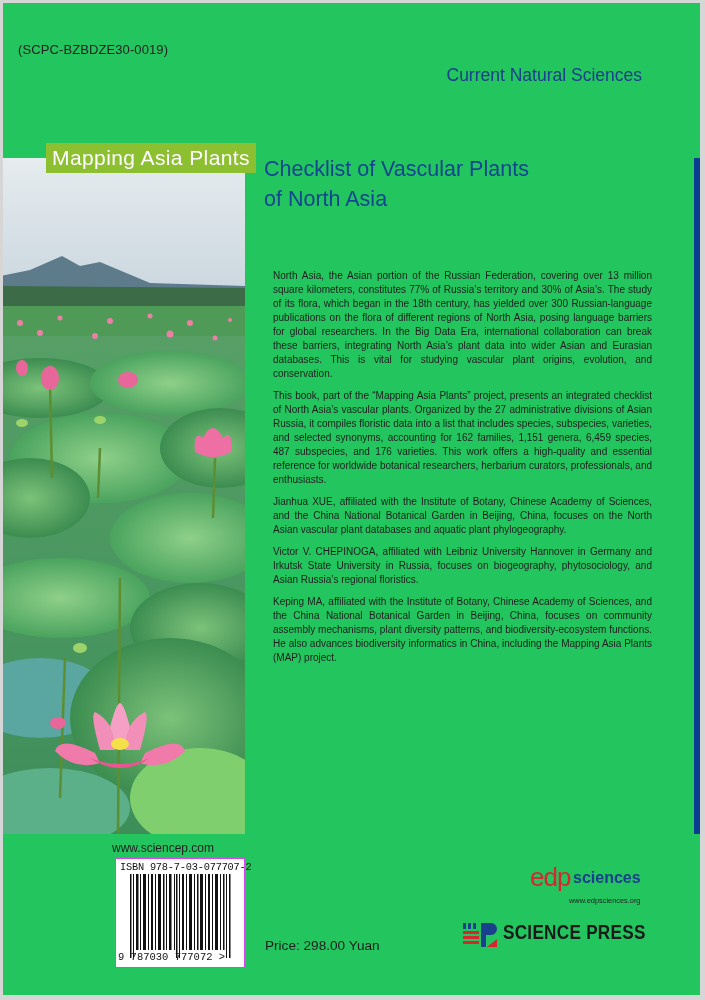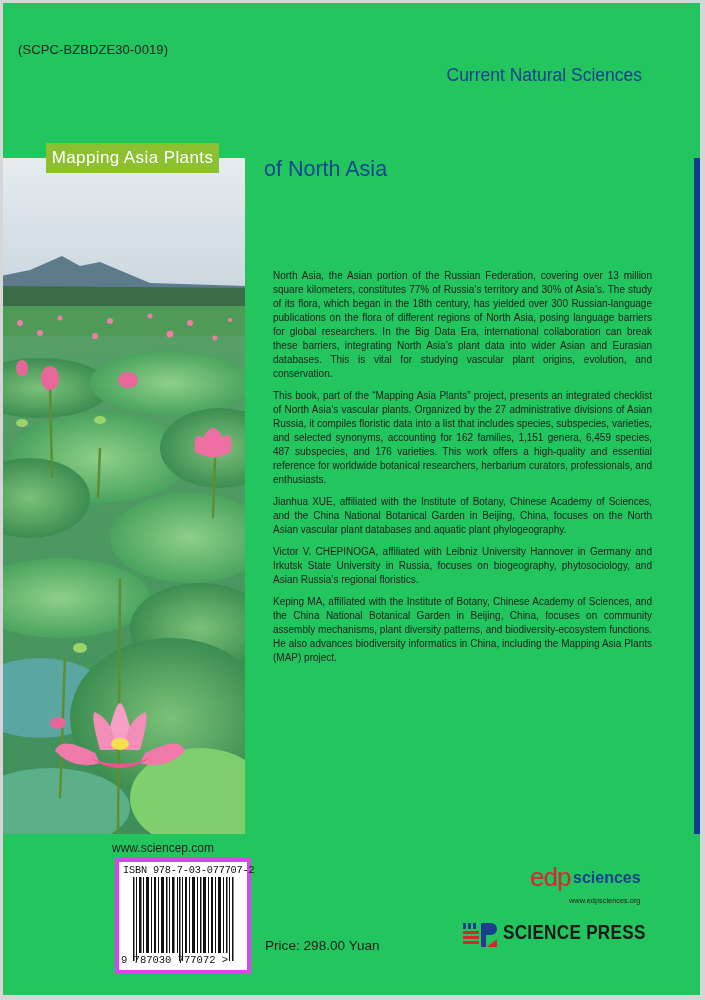--- a/index.html
+++ b/index.html
@@ -4,27 +4,27 @@
 <style>
   html, body { margin: 0; padding: 0; }
   body { width: 705px; height: 1000px; background: #d6d6d6; position: relative; overflow: hidden; font-family: "Liberation Sans", sans-serif; }
   .page { position: absolute; left: 3px; top: 3px; width: 697px; height: 992px; background: #22c55e; overflow: hidden; }
   .abs { position: absolute; }
   .code { left: 15px; top: 39px; font-size: 13px; color: #222; letter-spacing: 0.1px; }
   .series { right: 58px; top: 62px; font-size: 17.5px; color: #1a3f8c; }
   .blue-bar { right: 0px; top: 155px; width: 6px; height: 676px; background: #0a3d8f; }
   .photo { left: -3px; top: 155px; width: 245px; height: 676px; overflow: hidden; }
   .photo svg { display: block; }
-  .label { left: 43px; top: 140px; width: 173px; height: 30px; background: #8dc031; color: #fff; font-size: 17px; line-height: 30px; text-align: center; letter-spacing: 0.4px; }
+  .label { left: 43px; top: 140px; width: 210px; height: 30px; background: #8dc031; color: #fff; font-size: 21px; line-height: 30px; text-align: center; letter-spacing: 0.4px; }
   .title { left: 261px; top: 151px; font-size: 21.5px; line-height: 30px; color: #13468f; }
   .authors { left: 338px; top: 229px; font-size: 13.6px; color: #13468f; }
   .body-text { left: 270px; top: 266px; width: 379px; font-size: 10px; line-height: 14px; color: #1d1d1d; text-align: justify; }
   .body-text p { margin: 0 0 8px 0; hyphens: manual; }
   .website { left: 109px; top: 838px; font-size: 12px; color: #222; }
-  .barcode { left: 112px; top: 855px; width: 128px; height: 108px; border: 4px solid #d946ef; background: #fff; }
+  .barcode { left: 112px; top: 855px; width: 128px; height: 108px; border: 1px solid #d946ef; background: #fff; }
   .isbn-top { position: absolute; left: 4px; top: 2px; font-family: "Liberation Mono", monospace; font-size: 10.3px; color: #111; letter-spacing: -0.2px; white-space: nowrap; }
   .bars { position: absolute; left: 14px; top: 15px; }
   .isbn-bottom { position: absolute; left: 2px; top: 92px; font-family: "Liberation Mono", monospace; font-size: 10.5px; color: #111; white-space: nowrap; background: transparent; }
   .price { left: 262px; top: 935px; font-size: 13.6px; color: #1d1d1d; }
   .edp { left: 527px; top: 858px; width: 115px; height: 40px; }
   .edp-url { left: 566px; top: 893px; font-size: 7.4px; font-weight: normal; color: #222; }
   .sp { left: 460px; top: 920px; height: 24px; }
   .sp-text { left: 500px; top: 918px; font-size: 19.5px; font-weight: bold; color: #1a1a1a; letter-spacing: 0.3px; transform: scaleX(0.88); transform-origin: left; }
 </style>
 </head>
@@ -115,20 +115,21 @@
         <ellipse cx="22" cy="265" rx="6" ry="4"></ellipse>
         <ellipse cx="100" cy="262" rx="6" ry="4"></ellipse>
         <ellipse cx="80" cy="490" rx="7" ry="5"></ellipse>
       </g>
     </svg>
   </div>
 
   <div class="abs label">Mapping Asia Plants</div>
 
   <div class="abs title">
+    <div>Checklist of Vascular Plants</div>
     <div>of North Asia</div>
   </div>
 
 
   <div class="abs body-text">
     <p>North Asia, the Asian portion of the Russian Federation, covering over 13 million square kilometers, constitutes 77% of Russia’s territory and 30% of Asia’s. The study of its flora, which began in the 18th century, has yielded over 300 Russian-language publica­tions on the flora of different regions of North Asia, posing language barriers for global researchers. In the Big Data Era, international collaboration can break these barriers, integrating North Asia’s plant data into wider Asian and Eurasian databases. This is vital for studying vascular plant origins, evolution, and conservation.</p>
     <p>This book, part of the “Mapping Asia Plants” project, presents an integrated checklist of North Asia’s vascular plants. Organized by the 27 administrative divisions of Asian Russia, it compiles floristic data into a list that includes species, subspecies, varieties, and selected synonyms, accounting for 162 families, 1,151 genera, 6,459 species, 487 subspecies, and 176 varieties. This work offers a high-quality and essential reference for worldwide botanical researchers, herbarium curators, professionals, and enthusiasts.</p>
     <p>Jianhua XUE, affiliated with the Institute of Botany, Chinese Academy of Sciences, and the China National Botanical Garden in Beijing, China, focuses on the North Asian vascular plant databases and aquatic plant phylogeography.</p>
     <p>Victor V. CHEPINOGA, affiliated with Leibniz University Hannover in Germany and Irkutsk State University in Russia, focuses on biogeography, phytosociology, and Asian Russia’s regional floristics.</p>
     <p>Keping MA, affiliated with the Institute of Botany, Chinese Academy of Sciences, and the China National Botanical Garden in Beijing, China, focuses on community assembly mechanisms, plant diversity patterns, and biodiversity-ecosystem functions. He also advances biodiversity informatics in China, including the Mapping Asia Plants (MAP) project.</p>

